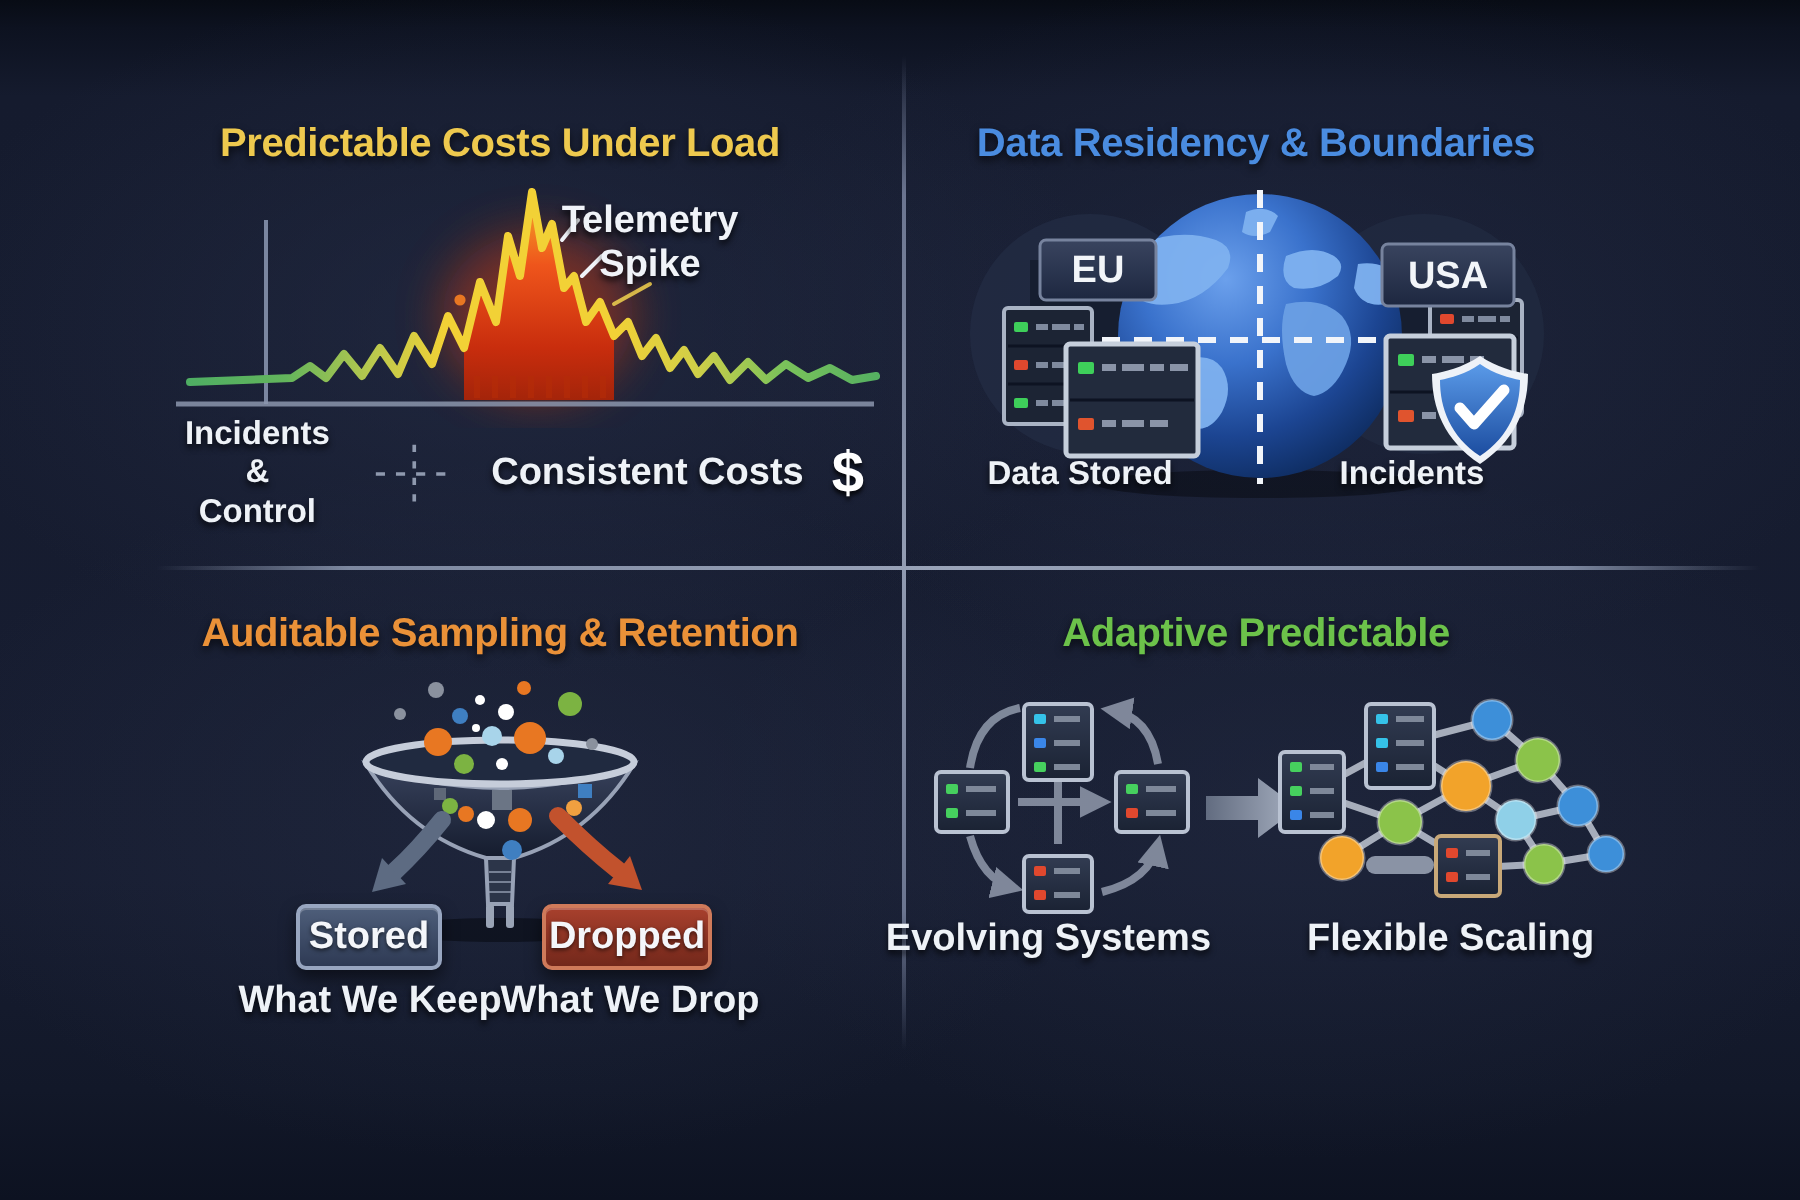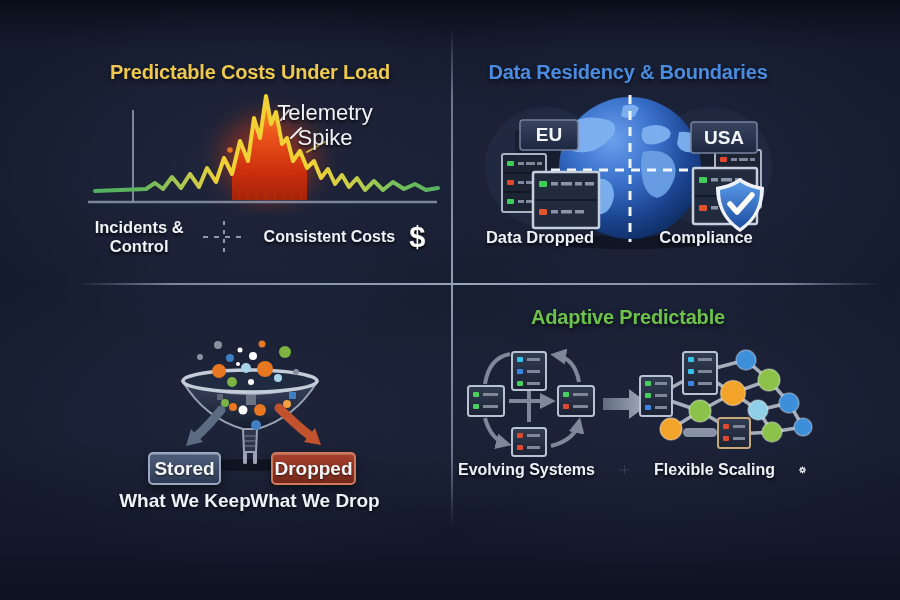--- a/index.html
+++ b/index.html
@@ -14,25 +14,25 @@
   .divider-v{position:absolute;left:451px;top:28px;width:2px;height:497px;
     background:linear-gradient(180deg,rgba(120,130,155,0) 0%,#6b7590 14%,#929cb2 50%,#6b7590 86%,rgba(120,130,155,0) 100%)}
   .divider-h{position:absolute;left:78px;top:283px;width:802px;height:2px;
     background:linear-gradient(90deg,rgba(130,140,165,0) 0%,#7d88a0 12%,#9aa4b9 50%,#7d88a0 88%,rgba(130,140,165,0) 100%)}
   .q-title{position:absolute;font-weight:bold;font-size:20px;letter-spacing:-.2px;text-align:center;
     text-shadow:0 2px 4px rgba(0,0,0,.7);white-space:nowrap}
   .t-gold{color:#eec94e}.t-blue{color:#4a8ce0}.t-orange{color:#ea9138}.t-green{color:#6cc24a}
   .cap{color:#eef2f7;font-weight:bold;text-shadow:0 2px 3px rgba(0,0,0,.75)}
   .caption-row{position:absolute;display:flex;align-items:center;justify-content:center}
   .lbl-2line{font-size:16.5px;line-height:1.18;text-align:center}
-  .lbl{font-size:16px;white-space:nowrap}
+  .lbl{font-size:19px;white-space:nowrap}
   .lbl-sm{position:absolute;font-size:16.5px;text-align:center}
   .dollar{font-size:29px;font-weight:bold;color:#fff;margin-left:-4px;text-shadow:0 2px 2px rgba(0,0,0,.8)}
-  .annot{position:absolute;left:272px;top:100px;width:106px;text-align:center;color:#f0f3f8;font-weight:normal;
-    font-size:22px;line-height:1.15;text-shadow:0 2px 3px rgba(0,0,0,.8)}
+  .annot{position:absolute;left:272px;top:100px;width:106px;text-align:center;color:#f0f3f8;font-weight:bold;
+    font-size:19px;line-height:1.15;text-shadow:0 2px 3px rgba(0,0,0,.8)}
   .badge{position:absolute;display:flex;align-items:center;justify-content:center;border-radius:5px;
     color:#f4f6fa;font-weight:bold;font-size:19px;text-shadow:0 1px 2px rgba(0,0,0,.6);
     box-shadow:inset 0 1px 0 rgba(255,255,255,.22),0 4px 8px rgba(0,0,0,.5)}
   .badge-stored{left:148px;top:452px;width:73px;height:33px;border:2px solid #98a6c0;
     background:linear-gradient(180deg,#4e5e7a 0%,#2e3a54 100%)}
   .badge-dropped{left:271px;top:452px;width:85px;height:33px;border:2px solid #cf7a5a;
     background:linear-gradient(180deg,#a8402d 0%,#73281b 100%)}
   .keepdrop{position:absolute;width:150px;text-align:center;font-size:19px}
   svg{display:block}
   .abs{position:absolute}
@@ -213,23 +213,24 @@
       <text x="249" y="52" text-anchor="middle" font-size="19" font-weight="bold" fill="#f2f5f9" font-family="Liberation Sans, sans-serif">USA</text>
     </g>
 
     <g>
       <path d="M265,86 C274,92 283,94 289,95 C289,112 283,128 265,140 C247,128 241,112 241,95 C247,94 256,92 265,86 Z" fill="#eef2f8"></path>
       <path d="M265,90 C272,95 280,97 285,98 C285,112 280,126 265,136 C250,126 245,112 245,98 C250,97 258,95 265,90 Z" fill="url(#shieldGrad)"></path>
       <polyline points="255,112 262,120 277,103" fill="none" stroke="#fff" stroke-width="5.5" stroke-linecap="round" stroke-linejoin="round"></polyline>
     </g>
   </svg>
 
-  <div class="cap lbl-sm" style="left:470px;top:228px;width:140px">Data Dropped</div>
-  <div class="cap lbl-sm" style="left:638px;top:228px;width:136px">Compliance</div>
-
+  <div class="cap lbl-sm" style="left:470px;top:228px;width:140px">Data Stored</div>
+  <div class="cap lbl-sm" style="left:638px;top:228px;width:136px">Incidents</div>
+
+  <h2 class="q-title t-orange" style="left:60px;top:306px;width:380px">Auditable Sampling &amp; Retention</h2>
 
   <svg class="abs" style="left:155px;top:332px" width="200" height="140" viewBox="0 0 200 140">
     <defs>
       <linearGradient id="funnelGrad" x1="0" y1="0" x2="0" y2="1">
         <stop offset="0" stop-color="#38425c"></stop>
           <stop offset="1" stop-color="#151c2e"></stop>
       </linearGradient>
     </defs>
     <ellipse cx="95" cy="133" rx="58" ry="6" fill="#04060b" opacity=".5"></ellipse>
     <path d="M28,50 Q50,86 88,97 L102,97 Q140,86 162,50 Q130,62 95,62 Q60,62 28,50 Z" fill="url(#funnelGrad)" stroke="#98a2b6" stroke-width="2"></path>

